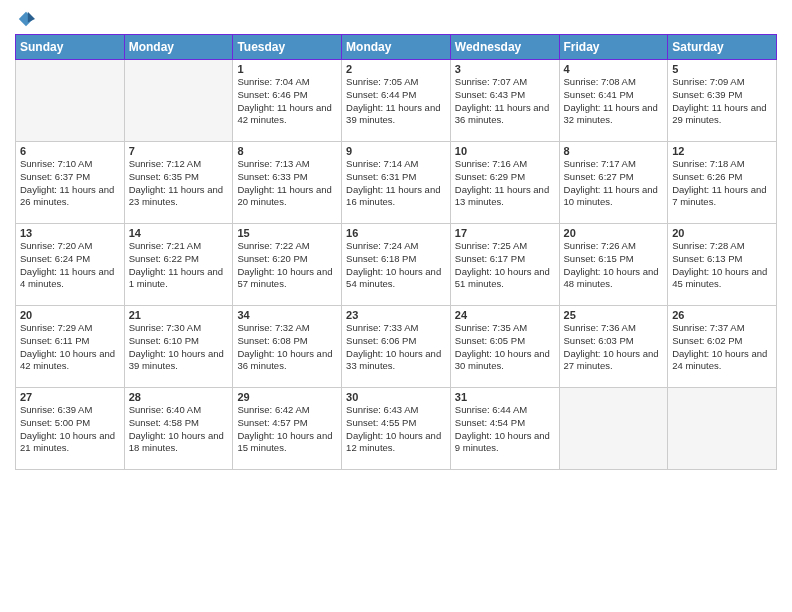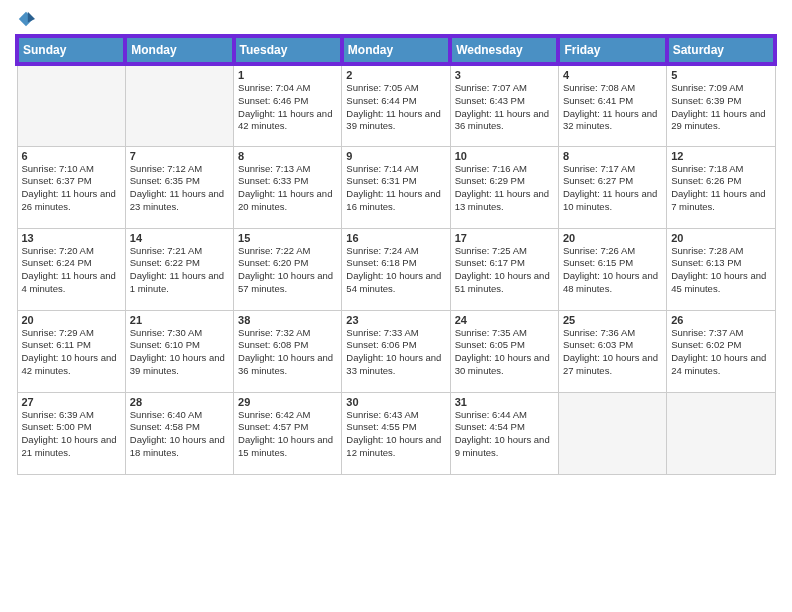--- a/index.html
+++ b/index.html
@@ -60,21 +60,21 @@
       border-collapse: collapse;
       table-layout: fixed;
     }
     .calendar th {
       background-color: #4a90c4;
       color: #fff;
       font-size: 12px;
       font-weight: bold;
       padding: 5px 4px;
       text-align: left;
-      border: 4px solid #6d28d9;
+      border: 1px solid #6d28d9;
     }
     .calendar td {
       border: 1px solid #ccc;
       vertical-align: top;
       padding: 3px 4px;
       height: 82px;
       font-size: 9.5px;
       color: #333;
       background: #fff;
     }
@@ -215,21 +215,21 @@
         <tr>
           <td>
             <span class="day-number">20</span>
             <div class="day-info">Sunrise: 7:29 AM<br>Sunset: 6:11 PM<br>Daylight: 10 hours and 42 minutes.</div>
           </td>
           <td>
             <span class="day-number">21</span>
             <div class="day-info">Sunrise: 7:30 AM<br>Sunset: 6:10 PM<br>Daylight: 10 hours and 39 minutes.</div>
           </td>
           <td>
-            <span class="day-number">38</span>
+            <span class="day-number">34</span>
             <div class="day-info">Sunrise: 7:32 AM<br>Sunset: 6:08 PM<br>Daylight: 10 hours and 36 minutes.</div>
           </td>
           <td>
             <span class="day-number">23</span>
             <div class="day-info">Sunrise: 7:33 AM<br>Sunset: 6:06 PM<br>Daylight: 10 hours and 33 minutes.</div>
           </td>
           <td>
             <span class="day-number">24</span>
             <div class="day-info">Sunrise: 7:35 AM<br>Sunset: 6:05 PM<br>Daylight: 10 hours and 30 minutes.</div>
           </td>

